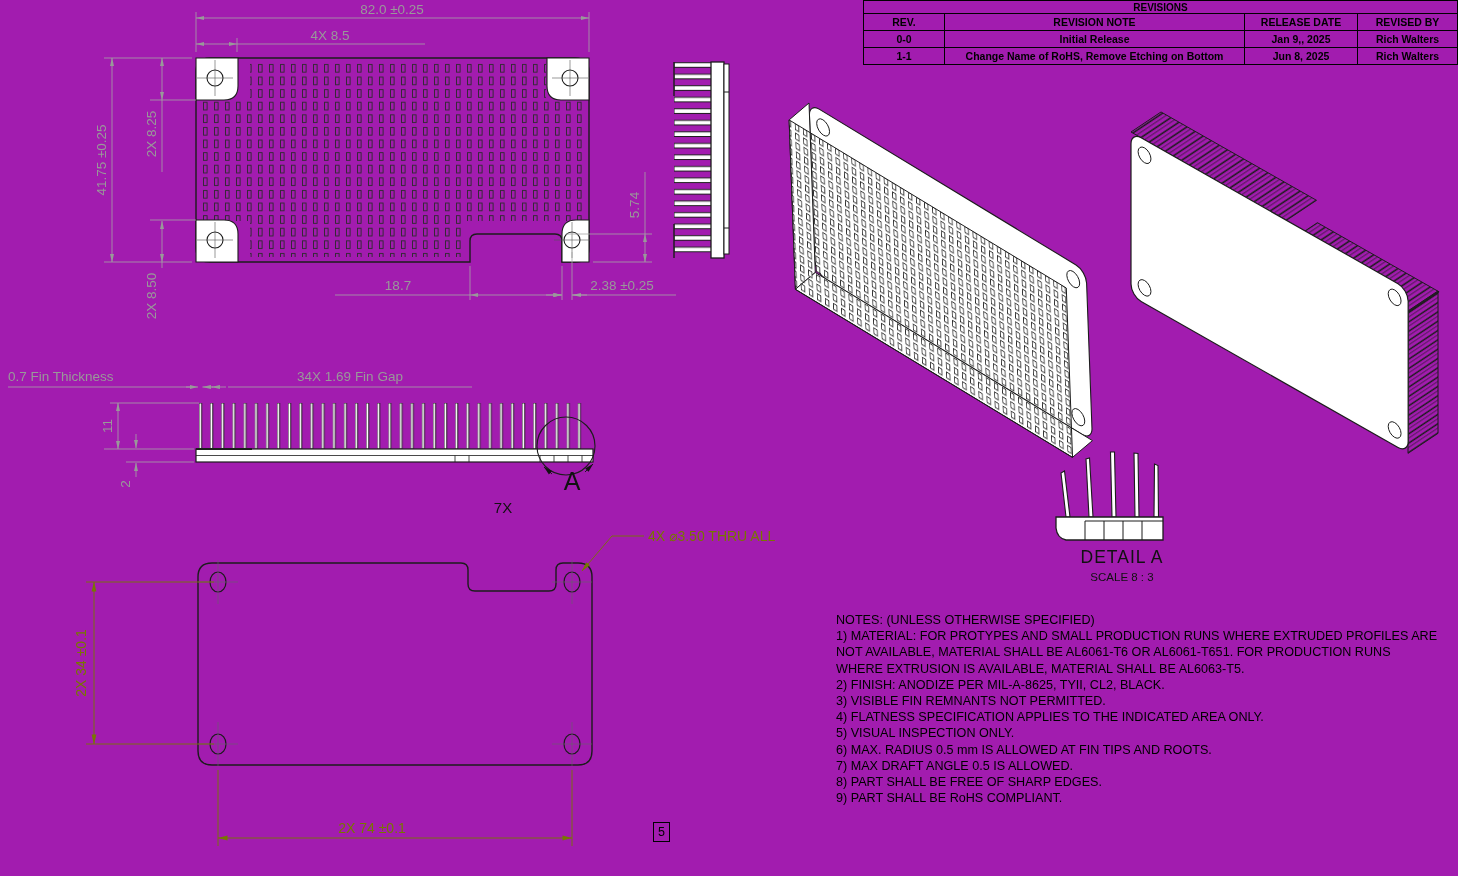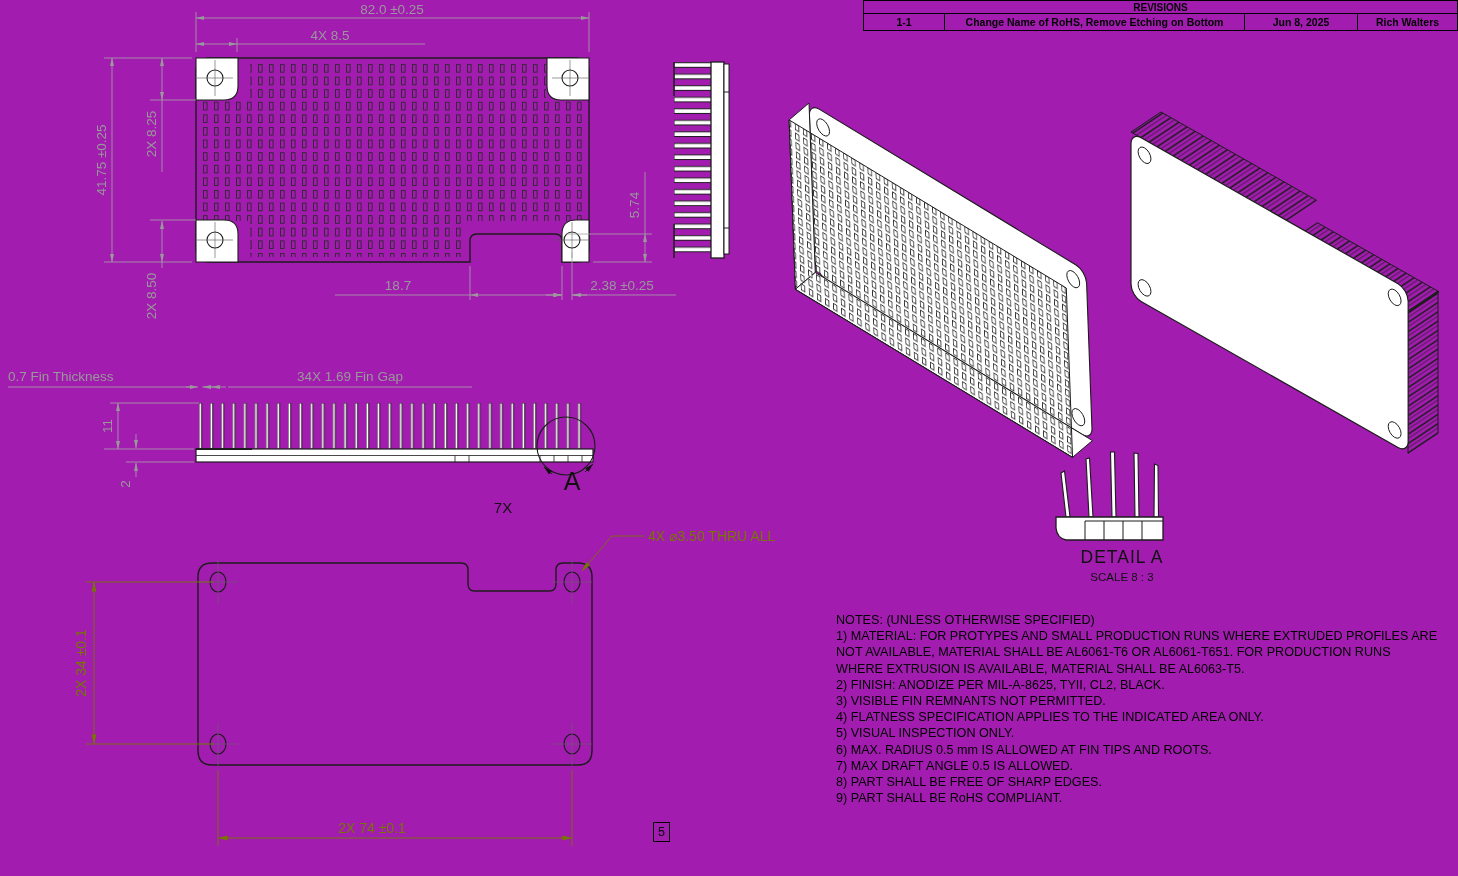--- a/index.html
+++ b/index.html
@@ -222,20 +222,32 @@
         <col style="width:81px">
         <col style="width:300px">
         <col style="width:113px">
         <col style="width:100px">
       </colgroup>
   <tbody>
         <tr>
           <td class="title" colspan="4">REVISIONS</td>
         </tr>
   <tr>
+    <td>REV.</td>
+    <td>REVISION NOTE</td>
+    <td>RELEASE DATE</td>
+    <td>REVISED BY</td>
+  </tr>
+  <tr>
+    <td>0-0</td>
+    <td>Initial Release</td>
+    <td>Jan 9,, 2025</td>
+    <td>Rich Walters</td>
+  </tr>
+  <tr>
     <td>1-1</td>
     <td>Change Name of RoHS, Remove Etching on Bottom</td>
     <td>Jun 8, 2025</td>
     <td>Rich Walters</td>
   </tr>
 </tbody>
     </table>
 
 
 <div class="notes">

